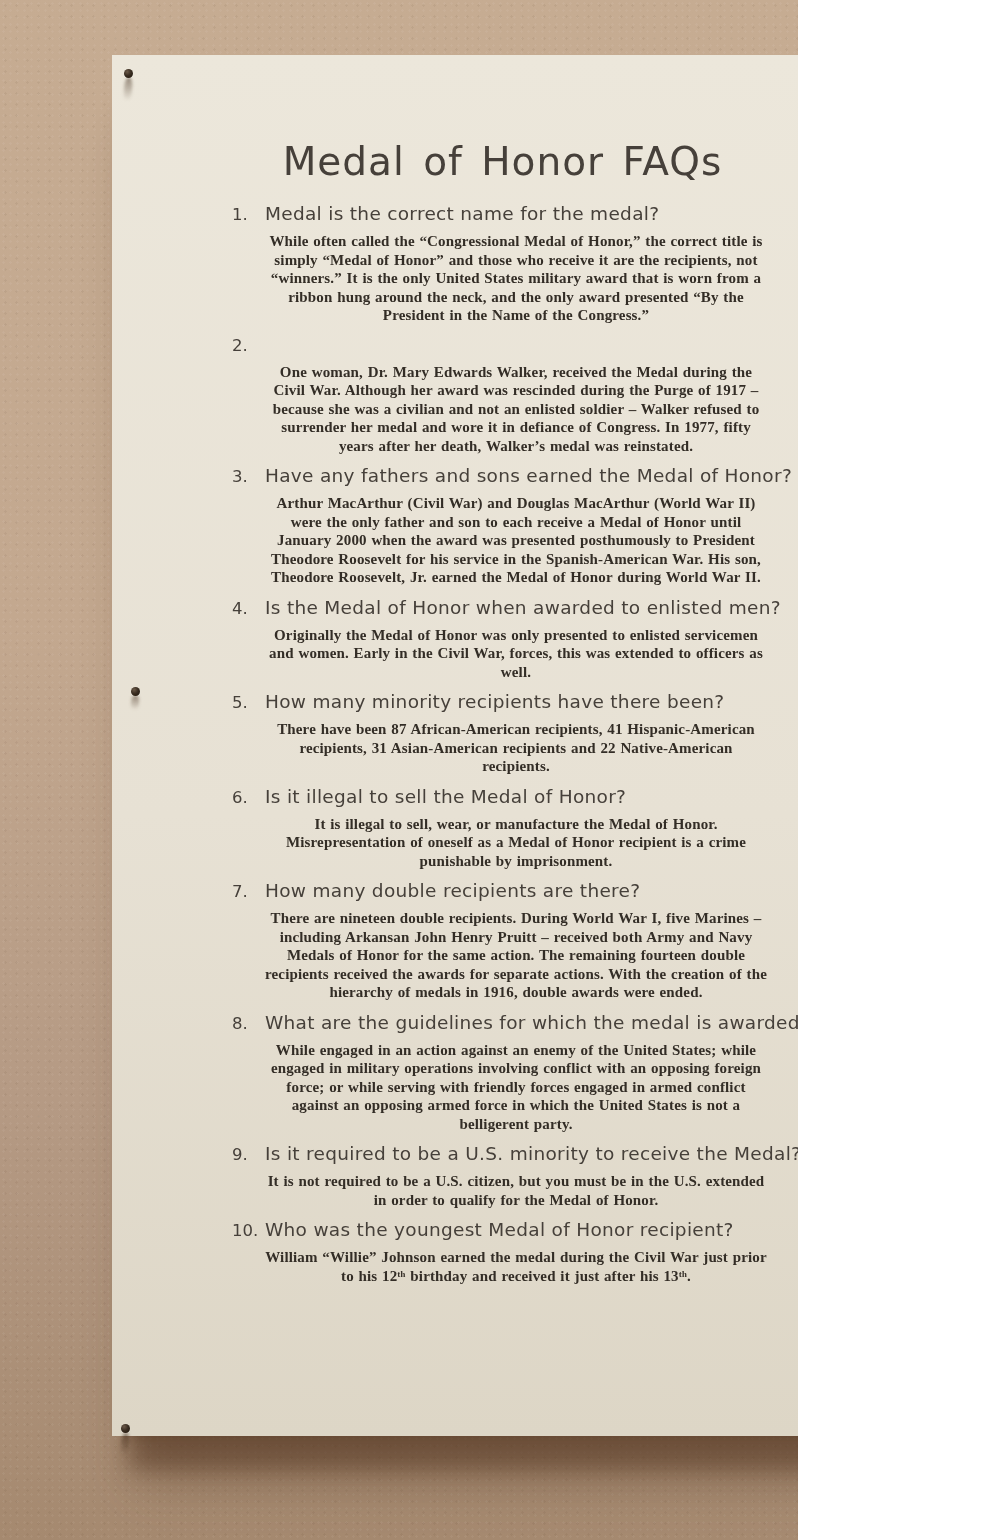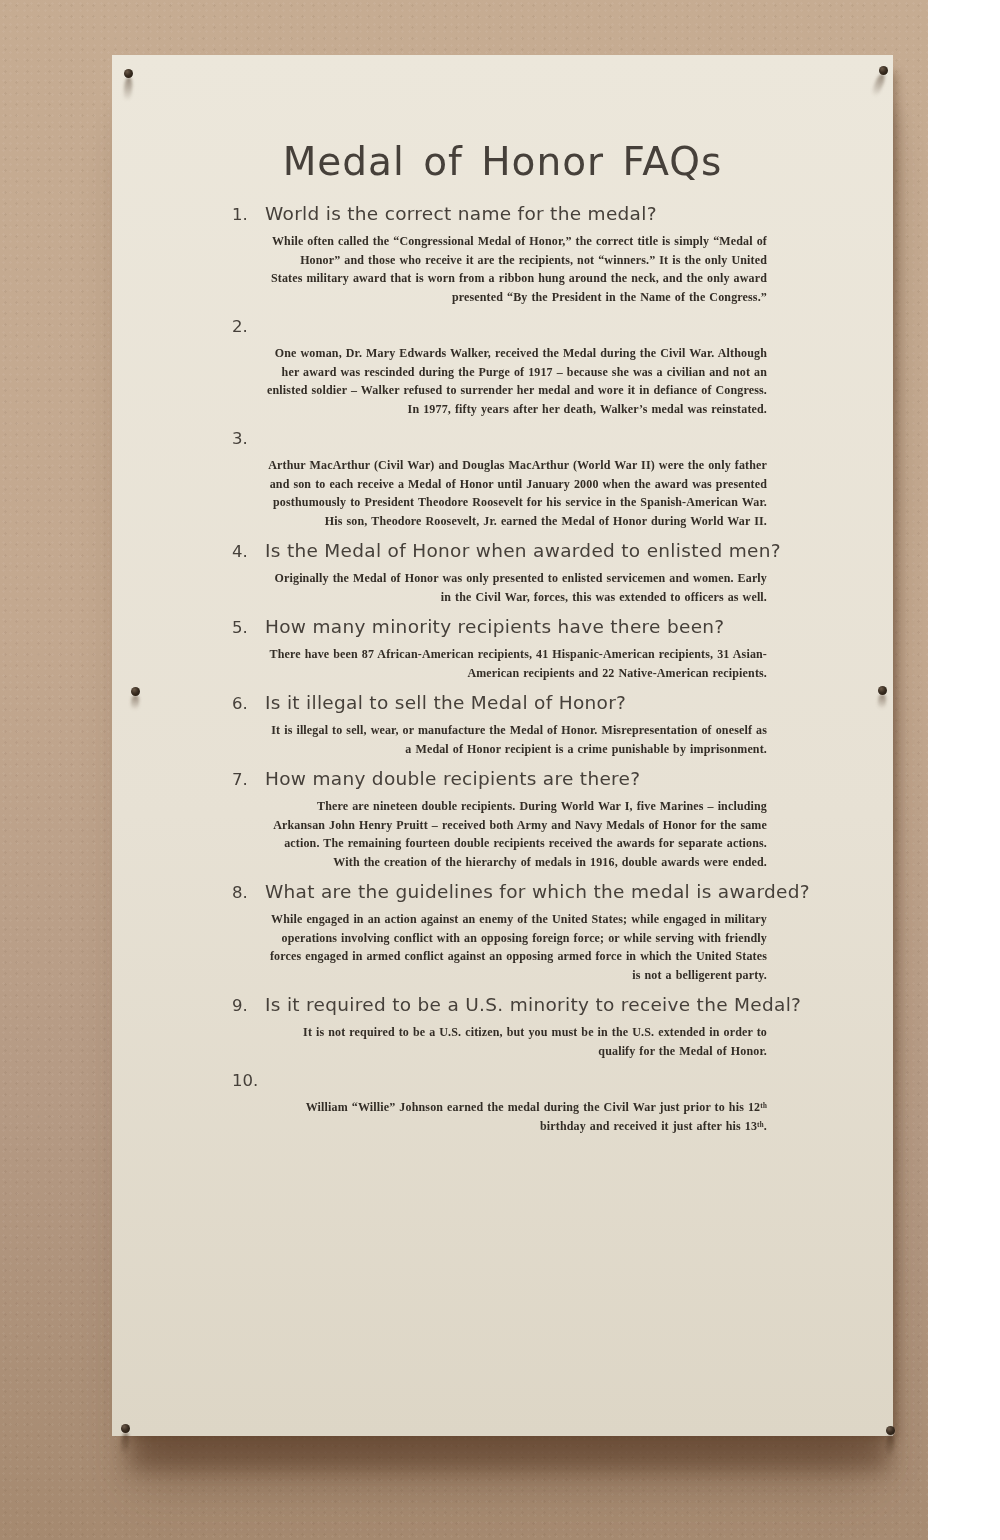--- a/index.html
+++ b/index.html
@@ -8,21 +8,21 @@
     --wall-bottom:#a5896f;
     --paper-top:#ece7db;
     --paper-bottom:#ddd6c6;
     --ink-question:#46403a;
     --ink-answer:#332d26;
   }
   html,body{margin:0;padding:0;}
   body{font-family:"Liberation Serif",serif;}
   .scene{
     position:relative;
-    width:928px;height:1540px;
+    width:798px;height:1540px;
     overflow:hidden;
     background-image:
       radial-gradient(rgba(255,255,255,0.05) 1px, transparent 1.4px),
       radial-gradient(rgba(60,35,15,0.06) 1px, transparent 1.4px),
       linear-gradient(183deg, var(--wall-top,#c6ac92) 0%, var(--wall-mid,#c3a88f) 42%, #b59a84 72%, var(--wall-bottom,#a5896f) 100%);
     background-size:7px 7px, 11px 11px, 100% 100%;
   }
   .poster{
     position:absolute;
     left:112px; top:55px;
@@ -81,26 +81,26 @@
   .q-text{
     font-size:18.5px;
     letter-spacing:0.3px;
     white-space:nowrap;
   }
   .answer{
     margin:6px 0 0 33px;
     width:502px;
     font-family:"Liberation Serif",serif;
     font-weight:bold;
-    font-size:12px;
+    font-size:15px;
     line-height:18.5px;
     letter-spacing:0.15px;
     word-spacing:0.8px;
     color:var(--ink-answer,#332d26);
-    text-align:right;
+    text-align:center;
   }
 </style>
 </head>
 <body>
 
 <div class="scene">
   <div class="poster">
 
     <span class="pin" style="left:12px;top:14px;"></span>
     <span class="pin sw" style="left:767px;top:11px;"></span>
@@ -109,35 +109,36 @@
     <span class="pin" style="left:9px;top:1369px;"></span>
     <span class="pin" style="left:774px;top:1371px;"></span>
 
     <h1 class="title">Medal of Honor FAQs</h1>
 
     <div class="faq-list">
 
       <div class="faq">
         <div class="q-row">
           <span class="q-num">1.</span>
-          <span class="q-text">World is the correct name for the medal?</span>
+          <span class="q-text">Medal is the correct name for the medal?</span>
         </div>
         <p class="answer">While often called the “Congressional Medal of Honor,” the correct title is simply “Medal of Honor” and those who receive it are the recipients, not “winners.”  It is the only United States military award that is worn from a ribbon hung around the neck, and the only award presented “By the President in the Name of the Congress.”</p>
       </div>
 
       <div class="faq">
         <div class="q-row">
           <span class="q-num">2.</span>
         </div>
         <p class="answer">One woman, Dr. Mary Edwards Walker, received the Medal during the Civil War.  Although her award was rescinded during the Purge of 1917 – because she was a civilian and not an enlisted soldier – Walker refused to surrender her medal and wore it in defiance of Congress.  In 1977, fifty years after her death, Walker’s medal was reinstated.</p>
       </div>
 
       <div class="faq">
         <div class="q-row">
           <span class="q-num">3.</span>
+          <span class="q-text">Have any fathers and sons earned the Medal of Honor?</span>
         </div>
         <p class="answer">Arthur MacArthur (Civil War) and Douglas MacArthur (World War II) were the only father and son to each receive a Medal of Honor until January 2000 when the award was presented posthumously to President Theodore Roosevelt for his service in the Spanish-American War.  His son, Theodore Roosevelt, Jr. earned the Medal of Honor during World War II.</p>
       </div>
 
       <div class="faq">
         <div class="q-row">
           <span class="q-num">4.</span>
           <span class="q-text">Is the Medal of Honor when awarded to enlisted men?</span>
         </div>
         <p class="answer">Originally the Medal of Honor was only presented to enlisted servicemen and women.  Early in the Civil War, forces, this was extended to officers as well.</p>
@@ -179,19 +180,20 @@
         <div class="q-row">
           <span class="q-num">9.</span>
           <span class="q-text">Is it required to be a U.S. minority to receive the Medal?</span>
         </div>
         <p class="answer">It is not required to be a U.S. citizen, but you must be in the U.S. extended in order to qualify for the Medal of Honor.</p>
       </div>
 
       <div class="faq">
         <div class="q-row">
           <span class="q-num">10.</span>
+          <span class="q-text">Who was the youngest Medal of Honor recipient?</span>
         </div>
         <p class="answer">William “Willie” Johnson earned the medal during the Civil War just prior to his 12ᵗʰ birthday and received it just after his 13ᵗʰ.</p>
       </div>
 
     </div>
   </div>
 </div>
 
 </body></html>

